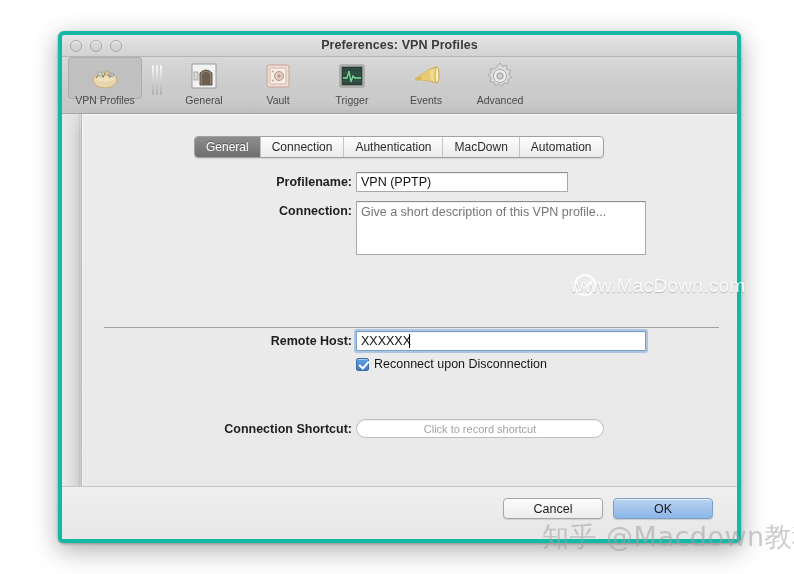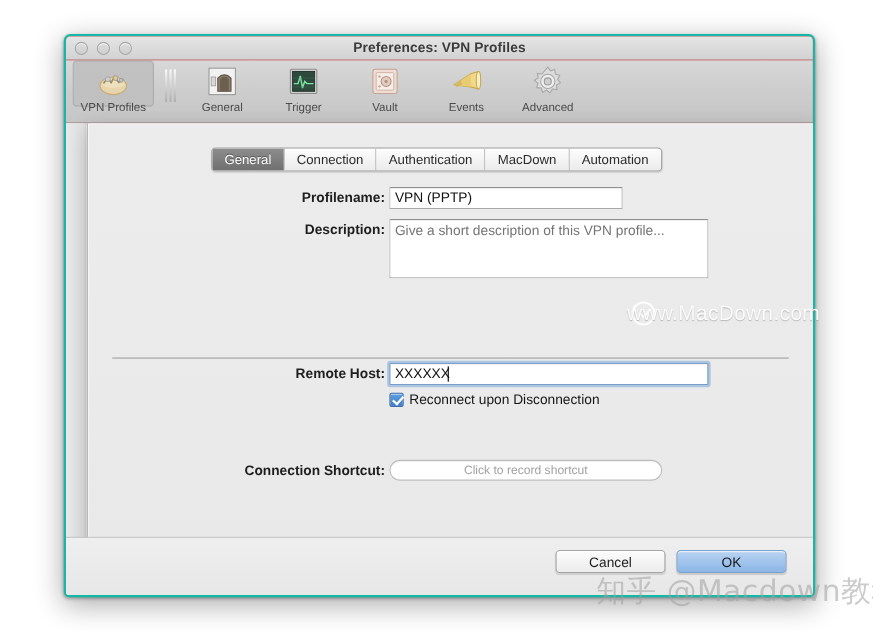--- a/index.html
+++ b/index.html
@@ -13,23 +13,23 @@
   }
 
   #root { position: relative; width: 794px; height: 574px; background: #ffffff; }
 
   
   .window {
     position: absolute;
     left: 58px; top: 31px;
     width: 683px; height: 512px;
     border-radius: 6px 6px 5px 5px;
-    background: #ef4444;
+    background: #14b8a6;
     box-shadow: 0 7px 26px rgba(0,0,0,0.33), 0 1px 3px rgba(0,0,0,0.28);
-    border: 2px solid #14b8a6;
+    border: 4px solid #14b8a6;
     overflow: hidden;
   }
 
   
   .titlebar {
     position: relative;
     height: 22px;
     background: linear-gradient(to bottom, #e5e5e5 0%, #d2d2d2 100%);
     border-bottom: 1px solid #b4b4b4;
   }
@@ -337,46 +337,46 @@
             <path d="M14 25 L14 14 Q18 9.5 22 14 L22 25 Z" fill="#6d5f4f"></path>
             <rect x="6" y="12" width="4" height="8" fill="#d8d8d8" stroke="#a0a0a0" stroke-width="0.8"></rect>
           </svg>
         </div>
         <div class="tb-label">General</div>
       </div>
 
       <div class="tb-item">
         <div class="tb-icon">
           <svg width="32" height="32" viewBox="0 0 32 32">
-            <rect x="4" y="5" width="24" height="22" rx="1" fill="#cfcfcf" stroke="#8d8d8d" stroke-width="1"></rect>
-            <rect x="6" y="7" width="20" height="18" fill="#2e4a3e" stroke="#1e2f27" stroke-width="0.8"></rect>
-            <path d="M7 18 L11 18 L13 11 L15 22 L17 16 L19 18 L25 18" stroke="#7fe3a0" stroke-width="1.3" fill="none"></path>
-            <path d="M6 13 h20 M6 21 h20" stroke="#46705c" stroke-width="0.4"></path>
-          </svg>
-        </div>
-        <div class="tb-label">Trigger</div>
-      </div>
-
-      <div class="tb-item">
-        <div class="tb-icon">
-          <svg width="32" height="32" viewBox="0 0 32 32">
             <rect x="5" y="5" width="22" height="22" rx="2" fill="#f0ddd3" stroke="#c4a496" stroke-width="1"></rect>
             <rect x="8" y="8" width="16" height="16" rx="1" fill="#f7ece6" stroke="#cbaea1" stroke-width="0.8"></rect>
             <circle cx="17" cy="16" r="4.5" fill="#e2cdc2" stroke="#b5958a" stroke-width="1"></circle>
             <circle cx="17" cy="16" r="1.6" fill="#b5958a"></circle>
             <circle cx="11" cy="11.5" r="1.1" fill="#c9a99c"></circle>
             <circle cx="11" cy="20.5" r="1.1" fill="#c9a99c"></circle>
           </svg>
         </div>
         <div class="tb-label">Vault</div>
       </div>
 
       <div class="tb-item">
         <div class="tb-icon">
           <svg width="32" height="32" viewBox="0 0 32 32">
+            <rect x="4" y="5" width="24" height="22" rx="1" fill="#cfcfcf" stroke="#8d8d8d" stroke-width="1"></rect>
+            <rect x="6" y="7" width="20" height="18" fill="#2e4a3e" stroke="#1e2f27" stroke-width="0.8"></rect>
+            <path d="M7 18 L11 18 L13 11 L15 22 L17 16 L19 18 L25 18" stroke="#7fe3a0" stroke-width="1.3" fill="none"></path>
+            <path d="M6 13 h20 M6 21 h20" stroke="#46705c" stroke-width="0.4"></path>
+          </svg>
+        </div>
+        <div class="tb-label">Trigger</div>
+      </div>
+
+      <div class="tb-item">
+        <div class="tb-icon">
+          <svg width="32" height="32" viewBox="0 0 32 32">
             <path d="M5 19 L20 9 L27 7 L27 23 L20 21 Z" fill="#f2d98a" stroke="#c4a84e" stroke-width="1"></path>
             <path d="M5 19 L20 9 L20 21 Z" fill="#e8cb72"></path>
             <ellipse cx="27" cy="15" rx="2" ry="8" fill="#fbeec0" stroke="#c4a84e" stroke-width="1"></ellipse>
             <path d="M5 19 L11 15.5 L12 19 L7 21 Z" fill="#d6b95c"></path>
           </svg>
         </div>
         <div class="tb-label">Events</div>
       </div>
 
       <div class="tb-item">
@@ -430,21 +430,21 @@
         <div class="form">
 
           <div class="row" style="margin-bottom:9px;">
             <div class="lbl">Profilename:</div>
             <div class="field">
               <input class="tf" type="text" value="VPN (PPTP)" style="">
             </div>
           </div>
 
           <div class="row" style="margin-bottom:0;">
-            <div class="lbl">Description:</div>
+            <div class="lbl">Connection:</div>
             <div class="field">
               <textarea class="tf" placeholder="Give a short description of this VPN profile..." style=""></textarea>
             </div>
           </div>
 
           <div class="row" style="margin-top:72px; margin-bottom:6px;">
             <div class="lbl">Remote Host:</div>
             <div class="field">
               <input class="tf focused" type="text" value="XXXXXX" style="">
               <div class="caret"></div>

